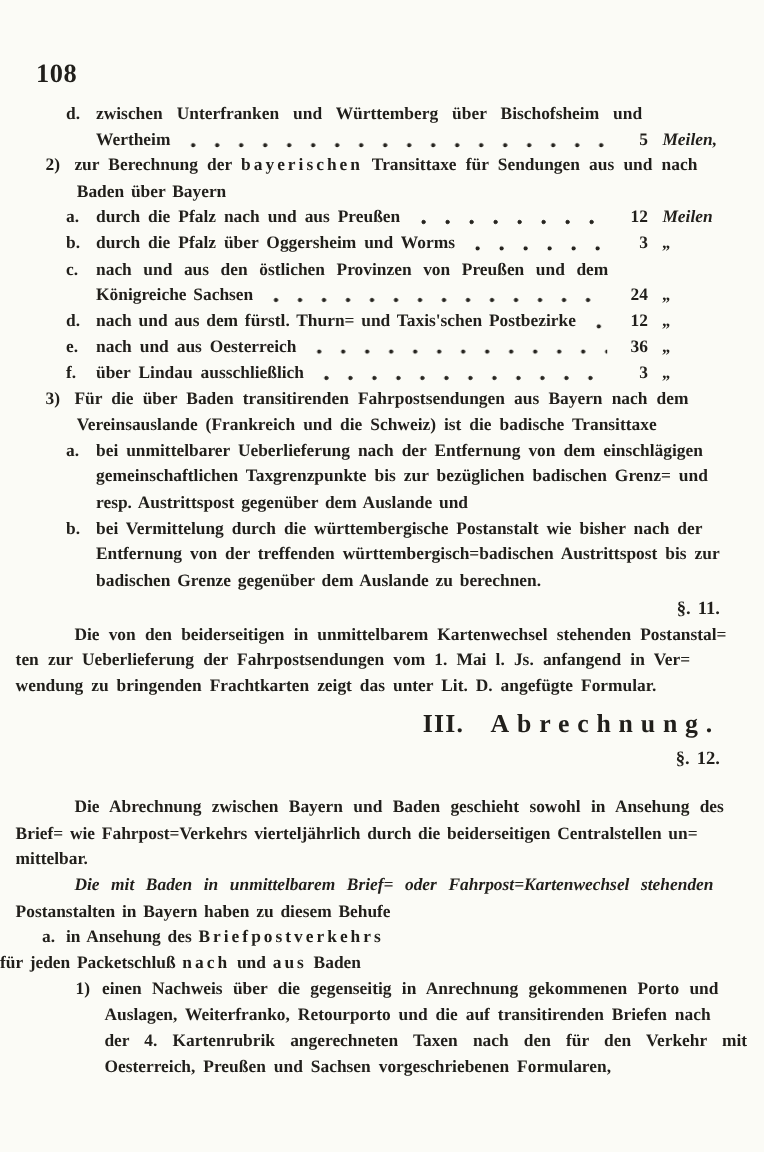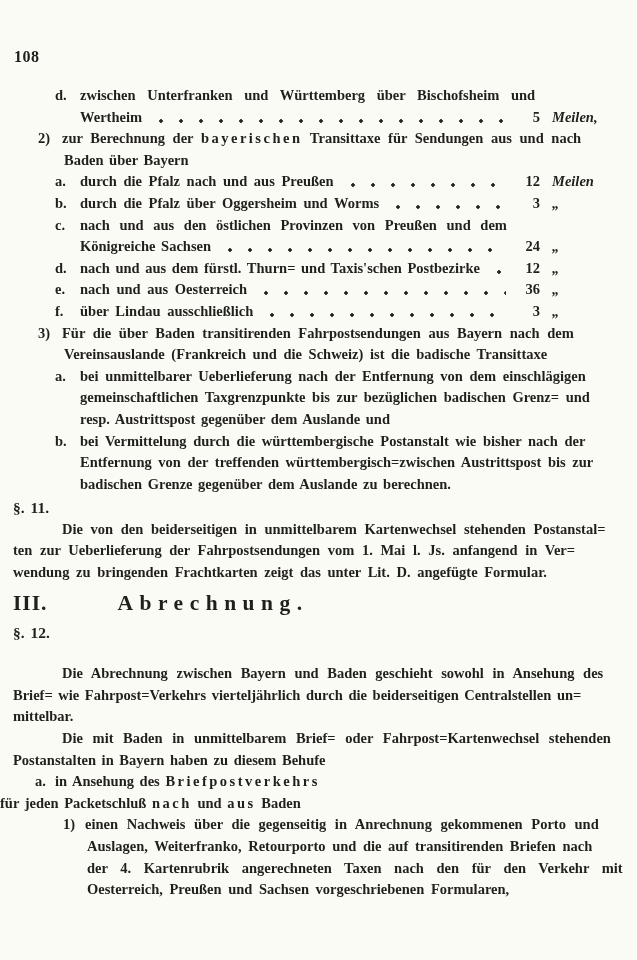--- a/index.html
+++ b/index.html
@@ -7,22 +7,22 @@
     position:relative;
     width:637px;height:960px;
     background:#fbfbf6;
     color:#211f1b;
     font-family:"Liberation Serif", serif;
     font-weight:700;
     font-size:14.5px;
     overflow:hidden;
   }
   .pageno{
-    position:absolute;left:14px;top:48px;
-    font-size:16px;letter-spacing:.5px;
+    position:absolute;left:30px;top:48px;
+    font-size:22px;letter-spacing:.5px;
   }
   .doc{position:absolute;top:85px;left:0;width:637px;}
   .line{
     position:relative;
     display:flex;
     height:21.6px;line-height:21.6px;
     white-space:nowrap;
     word-spacing:2px;
   }
   .lbl{position:absolute;top:0;}
@@ -30,41 +30,41 @@
   .i-n1 {padding-left:62px;}  .i-n1  .lbl{left:38px;}
   .i-n1c{padding-left:64px;}
   .i-l2 {padding-left:80px;}  .i-l2  .lbl{left:55px;}
   .i-l2c{padding-left:80px;}
   .i-p  {padding-left:13px;}
   .i-pi {padding-left:62px;}
   .i-a2 {padding-left:55px;}  .i-a2  .lbl{left:35px;}
   .i-a2c{}
   .i-n3 {padding-left:85px;}  .i-n3  .lbl{left:63px;}
   .i-n3c{padding-left:87px;}
-  .i-c  {padding-left:13px;padding-right:37px;justify-content:flex-start;}
+  .i-c  {padding-left:13px;padding-right:37px;justify-content:flex-end;}
   
   .ld{padding-right:37px;}
   .ld .segs{flex:0 0 auto;}
   .leader{
     flex:1 1 auto;
     background-image:radial-gradient(circle at 3px 3px, #26241f 1.5px, rgba(0,0,0,0) 2px);
     background-repeat:repeat-x;
     background-size:20px 6px;
     background-position:10px 11px;
     margin-left:6px;
   }
   .num{flex:0 0 34px;text-align:right;}
   .unit{flex:0 0 60px;padding-left:12px;box-sizing:border-box;text-align:left;font-style:italic;}
   
   .sp{letter-spacing:2.5px;}
   .rom{font-family:"Liberation Serif", serif;}
   .h2{font-size:15.5px;}
   .h1{font-size:21.5px;height:27px;line-height:27px;}
   .h1 .rom-h{margin-right:22px;letter-spacing:1px;}
-  .h1 .sp-h{letter-spacing:6.5px;margin-left:48px;}
+  .h1 .sp-h{letter-spacing:6.5px;}
   .segs{display:inline;}
 </style>
 </head>
 <body>
 
 <div class="page">
   <div class="pageno">108</div>
   <div class="doc">
       <div class="line i-l2" style="word-spacing: 8px;">
         <span class="lbl">d.</span>
@@ -143,21 +143,21 @@
         <span class="segs"><span>gemeinschaftlichen Taxgrenzpunkte bis zur bezüglichen badischen Grenz= und</span></span>
       </div>
       <div class="line i-l2c">
         <span class="segs"><span>resp. Austrittspost gegenüber dem Auslande und</span></span>
       </div>
       <div class="line i-l2" style="word-spacing: 3px;">
         <span class="lbl">b.</span>
         <span class="segs"><span>bei Vermittelung durch die württembergische Postanstalt wie bisher nach der</span></span>
       </div>
       <div class="line i-l2c" style="word-spacing: 3px;">
-        <span class="segs"><span>Entfernung von der treffenden württembergisch=zwischen Austrittspost bis zur</span></span>
+        <span class="segs"><span>Entfernung von der treffenden württembergisch=badischen Austrittspost bis zur</span></span>
       </div>
       <div class="line i-l2c">
         <span class="segs"><span>badischen Grenze gegenüber dem Auslande zu berechnen.</span></span>
       </div>
       <div class="line i-c h2" style="margin-top: 2px;">
         <span class="segs"><span>§. 11.</span></span>
       </div>
       <div class="line i-pi" style="word-spacing: 4px;">
         <span class="segs"><span>Die von den beiderseitigen in unmittelbarem Kartenwechsel stehenden Postanstal=</span></span>
       </div>
@@ -175,21 +175,21 @@
       </div>
       <div class="line i-pi" style="margin-top: 20px; word-spacing: 5px;">
         <span class="segs"><span>Die Abrechnung zwischen Bayern und Baden geschieht sowohl in Ansehung des</span></span>
       </div>
       <div class="line i-p" style="word-spacing: 2px;">
         <span class="segs"><span>Brief= wie Fahrpost=Verkehrs vierteljährlich durch die beiderseitigen Centralstellen un=</span></span>
       </div>
       <div class="line i-p">
         <span class="segs"><span>mittelbar.</span></span>
       </div>
-      <div class="line i-pi" style="word-spacing: 6px;">
+      <div class="line i-pi" style="word-spacing: 6px; font-style: italic;">
         <span class="segs"><span>Die mit Baden in unmittelbarem Brief= oder Fahrpost=Kartenwechsel stehenden</span></span>
       </div>
       <div class="line i-p">
         <span class="segs"><span>Postanstalten in Bayern haben zu diesem Behufe</span></span>
       </div>
       <div class="line i-a2">
         <span class="lbl">a.</span>
         <span class="segs"><span>in Ansehung des </span><span class="sp">Briefpostverkehrs</span></span>
       </div>
       <div class="line i-a2c">

